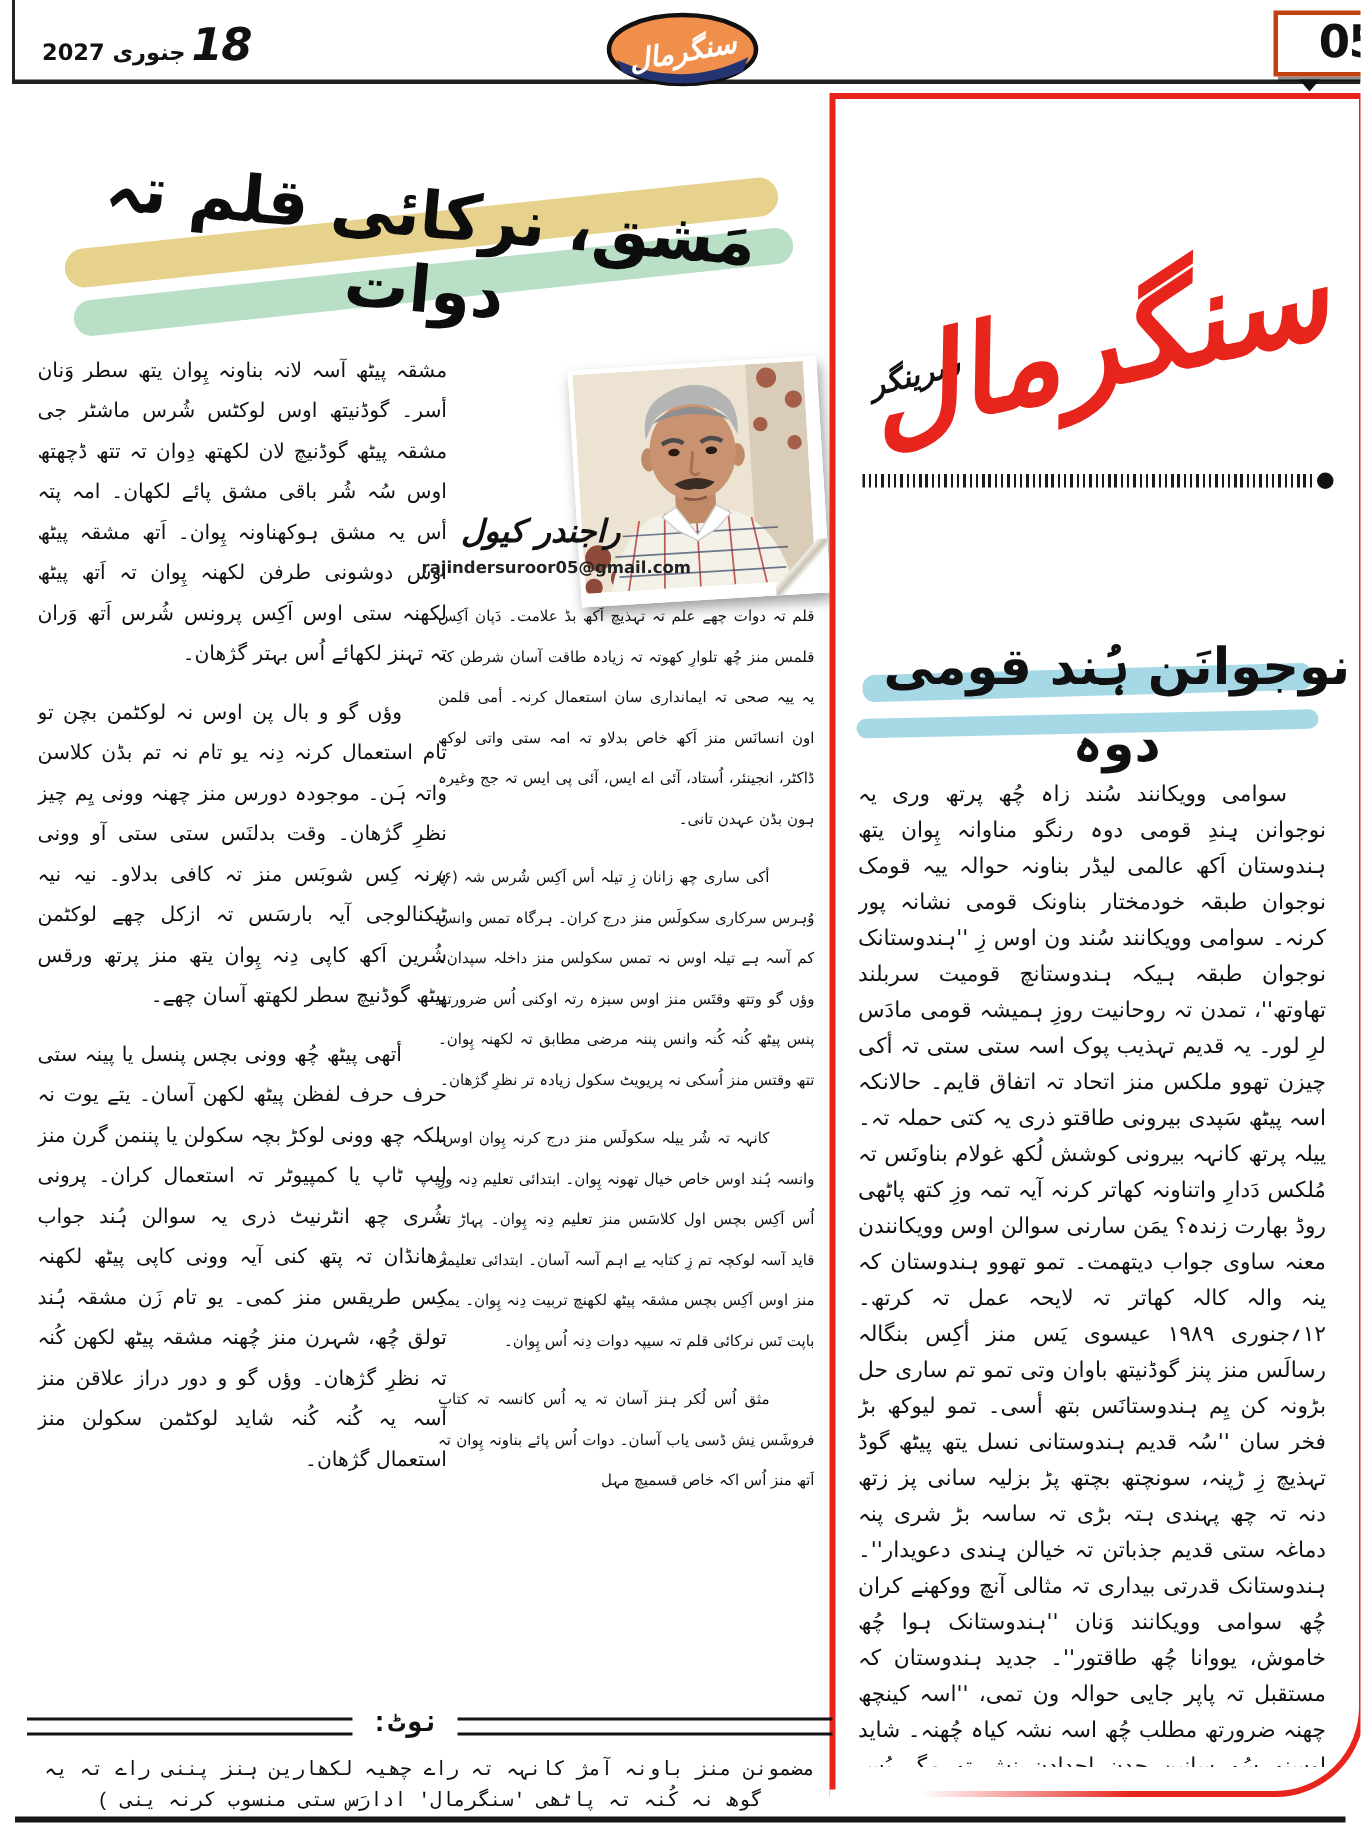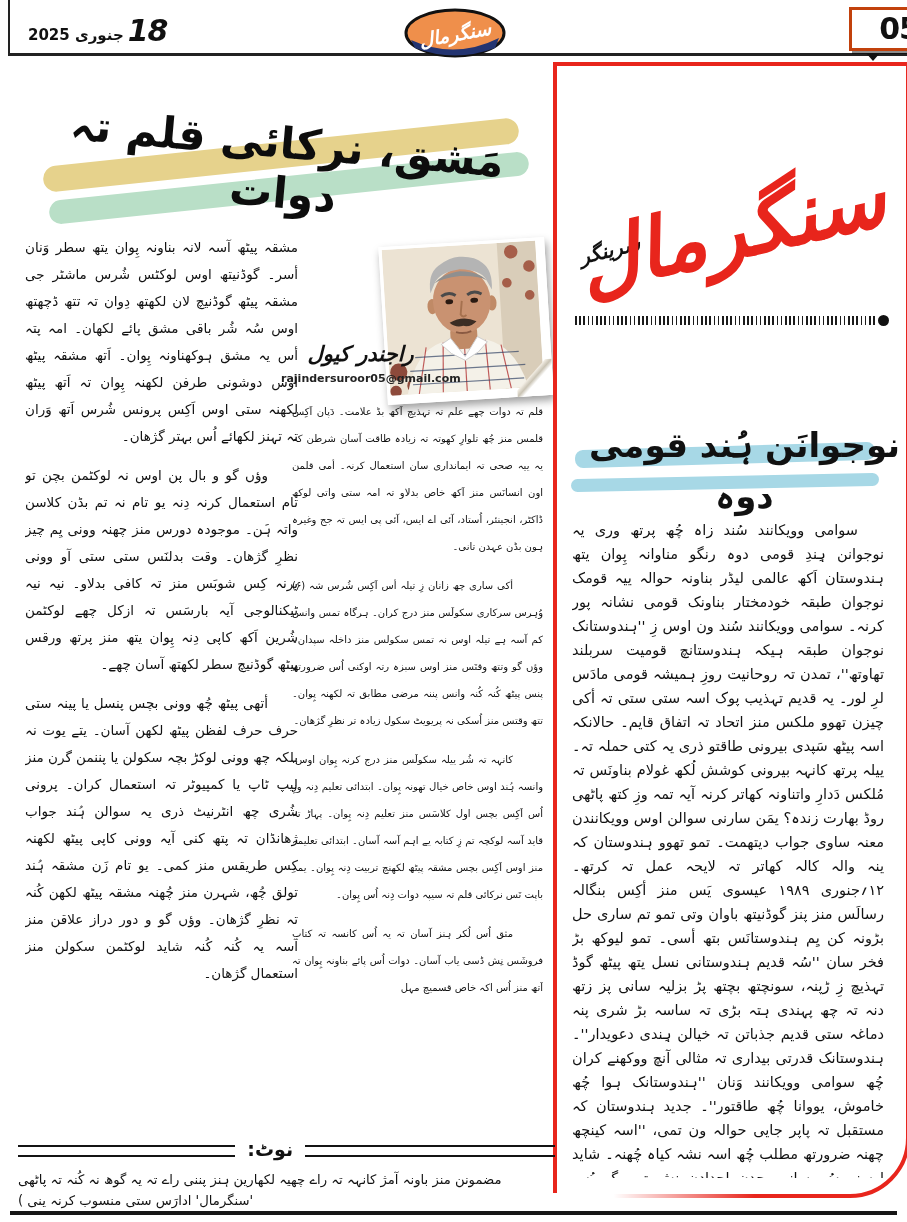--- a/index.html
+++ b/index.html
@@ -58,39 +58,39 @@
   .b1{left:4px;top:42px;width:300px;height:18px;transform:rotate(-1.6deg);}
   .b2{left:0px;top:72px;width:308px;height:13px;transform:rotate(-1.2deg);}
   .panel-headline-wrap h2{position:absolute;left:0;top:0;margin:16px;width:100%;text-align:center;direction:rtl;
     font-size:34px;font-weight:900;line-height:1.5;}
 
   .panel-body{position:absolute;left:15px;top:452px;width:312px;height:660px;direction:rtl;text-align:justify;
     font-size:14.5px;line-height:24px;overflow:hidden;}
   .panel-body p{margin:0;text-indent:26px;}
 
   
-  .note{position:absolute;left:18px;top:1140px;width:537px;}
+  .note{position:absolute;left:18px;top:1140px;width:537px;font-family:Liberation Mono, monospace;}
   .note-head{display:flex;align-items:center;gap:12px;}
   .dline{height:8px;border-top:2.5px solid #141414;border-bottom:2.5px solid #141414;}
   .dl-left{flex:1;}
   .dl-right{flex:1.15;}
   .note-label{font-size:19px;font-weight:900;direction:rtl;line-height:1;padding-bottom:3px;}
-  .note-text{margin:7px 0 0;direction:rtl;text-align:left;font-size:13.2px;line-height:1.6;}
+  .note-text{margin:7px 0 0;direction:rtl;text-align:center;font-size:13.2px;line-height:1.6;}
 
   .bottom-rule{position:absolute;left:10px;top:1211px;width:887px;height:4px;background:#161616;}
 </style>
 </head>
 <body>
 
 <div class="page">
 
   <div class="edge-line"></div>
   <div class="date" dir="rtl">
     <span class="d-num">18</span>
-    <span class="d-rest">جنوری 2025</span>
+    <span class="d-rest">جنوری 2027</span>
   </div>
   <div class="logo">
     <svg viewBox="0 0 104 52" width="104" height="52">
       <ellipse cx="52" cy="25" rx="49" ry="23" fill="#ef8f4b" stroke="#111" stroke-width="3"></ellipse>
       <path d="M8,32 Q52,52 96,30 L92,40 Q52,55 12,40 Z" fill="#233471"></path>
       <text x="52" y="33" font-size="19" font-weight="bold" font-style="italic" fill="#ffffff" text-anchor="middle" transform="rotate(-10 52 26)">سنگرمال</text>
     </svg>
   </div>
   <div class="pagenum-wrap">
     <div class="pagenum">05</div>

